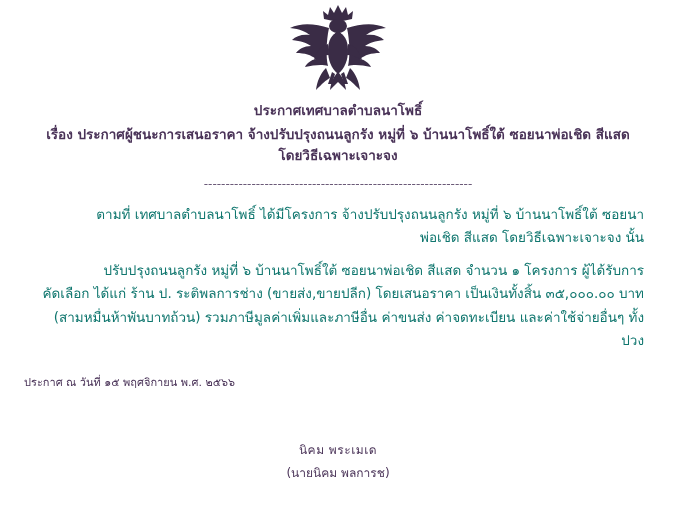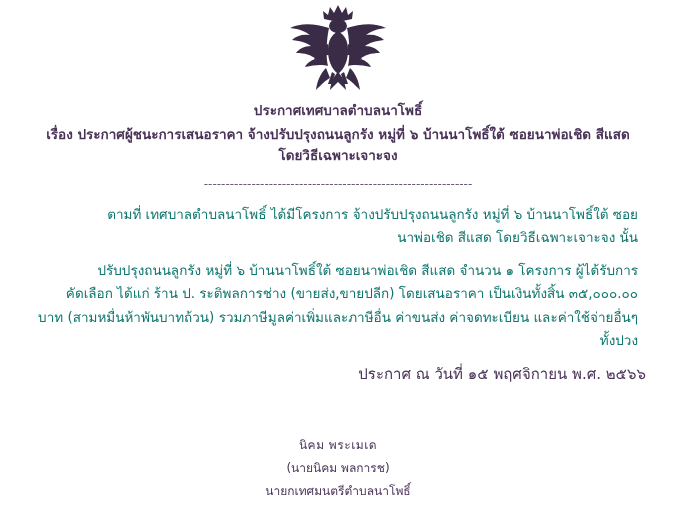--- a/index.html
+++ b/index.html
@@ -12,21 +12,21 @@
     background: #ffffff;
     font-family: "DejaVu Sans", "Liberation Sans", sans-serif;
     color: #3b2a4a;
     overflow: hidden;
   }
   .page {
     position: relative;
     width: 676px;
     height: 510px;
     box-sizing: border-box;
-    padding: 0 30px;
+    padding: 0 24px;
   }
   .emblem-wrap {
     display: flex;
     justify-content: center;
     align-items: flex-start;
     padding-top: 2px;
     height: 96px;
   }
   .emblem {
     width: 104px;
@@ -64,24 +64,24 @@
     padding: 0 8px;
   }
   .para {
     margin: 0 0 2px 0;
     text-indent: 58px;
   }
   .para.p2 {
     margin-top: 10px;
   }
   .notice-line {
-    text-align: right;
-    font-size: 15px;
+    text-align: left;
+    font-size: 11px;
     color: #4a3358;
-    margin-top: 10px;
+    margin-top: 22px;
     line-height: 1.7;
   }
   .sign-block {
     margin-top: 46px;
     text-align: center;
     font-size: 12px;
     color: #4a3358;
     line-height: 1.95;
   }
   .sign-name {
@@ -136,16 +136,15 @@
   <div class="body-text">
     <p class="para p1">ตามที่ เทศบาลตำบลนาโพธิ์ ได้มีโครงการ จ้างปรับปรุงถนนลูกรัง หมู่ที่ ๖ บ้านนาโพธิ์ใต้ ซอยนาพ่อเชิด สีแสด โดยวิธีเฉพาะเจาะจง นั้น</p>
     <p class="para p2">ปรับปรุงถนนลูกรัง หมู่ที่ ๖ บ้านนาโพธิ์ใต้ ซอยนาพ่อเชิด สีแสด จำนวน ๑ โครงการ ผู้ได้รับการคัดเลือก ได้แก่ ร้าน ป. ระติพลการช่าง (ขายส่ง,ขายปลีก) โดยเสนอราคา เป็นเงินทั้งสิ้น ๓๕,๐๐๐.๐๐ บาท (สามหมื่นห้าพันบาทถ้วน) รวมภาษีมูลค่าเพิ่มและภาษีอื่น ค่าขนส่ง ค่าจดทะเบียน และค่าใช้จ่ายอื่นๆ ทั้งปวง</p>
   </div>
 
   <div class="notice-line">ประกาศ ณ วันที่  ๑๕ พฤศจิกายน พ.ศ. ๒๕๖๖</div>
 
   <div class="sign-block">
     <div class="sign-name">นิคม พระเมเด</div>
     <div class="sign-paren">(นายนิคม พลการช)</div>
-    <div class="sign-title">นายกเทศมนตรีตำบลนาโพธิ์</div>
   </div>
 
 </div>
 
 </body></html>

